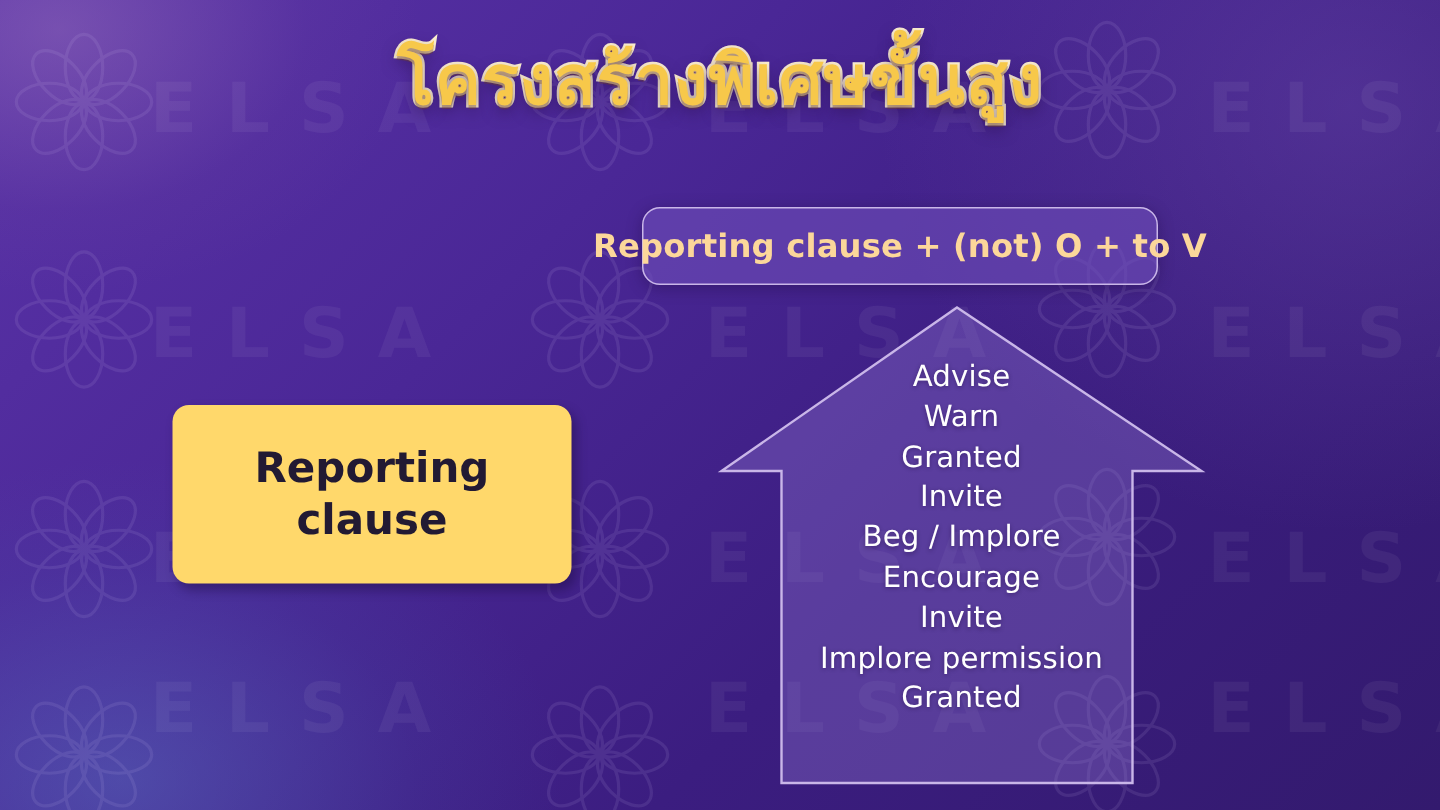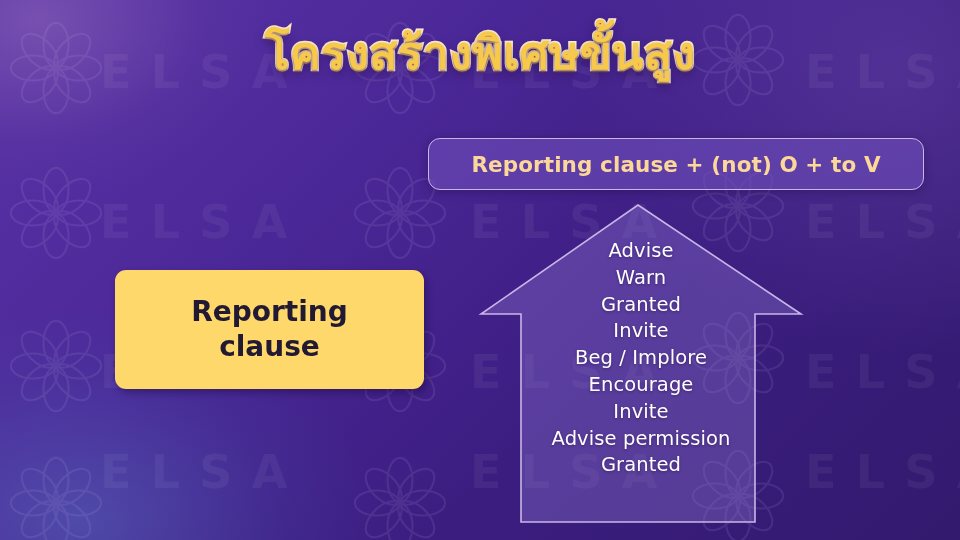--- a/index.html
+++ b/index.html
@@ -58,21 +58,21 @@
       0 3px 0 rgba(120,70,20,0.35),
       0 5px 10px rgba(40,12,70,0.55);
     line-height: 1.12;
   }
 
   
   .banner {
     position: absolute;
     left: 428px;
     top: 138px;
-    width: 496px;
+    width: 344px;
     height: 52px;
     box-sizing: border-box;
     border: 1.6px solid #c9b6e8;
     border-radius: 12px;
     background: rgba(110,78,186,0.62);
     display: flex;
     align-items: center;
     justify-content: center;
     box-shadow: 0 2px 10px rgba(25,8,55,0.35);
   }
@@ -82,21 +82,21 @@
     color: #fcd79a;
     letter-spacing: 0.1px;
     white-space: nowrap;
   }
 
   
   .yellow-box {
     position: absolute;
     left: 115px;
     top: 270px;
-    width: 309px;
+    width: 266px;
     height: 119px;
     border-radius: 11px;
     background: #ffd86b;
     display: flex;
     align-items: center;
     justify-content: center;
     box-shadow: 3px 4px 7px rgba(25,8,55,0.40);
   }
   .yellow-box-text {
     font-size: 28px;
@@ -321,18 +321,18 @@
       <polygon points="162,5 325,114 279,114 279,322 45,322 45,114 5,114" fill="rgba(150,122,214,0.34)" stroke="#c9b6e8" stroke-width="1.6" stroke-linejoin="miter"></polygon>
     </svg>
     <div class="arrow-list" id="verb-list">
         <div class="arrow-item">Advise</div>
         <div class="arrow-item">Warn</div>
         <div class="arrow-item">Granted</div>
         <div class="arrow-item">Invite</div>
         <div class="arrow-item">Beg / Implore</div>
         <div class="arrow-item">Encourage</div>
         <div class="arrow-item">Invite</div>
-        <div class="arrow-item">Advise permission</div>
+        <div class="arrow-item">Implore permission</div>
         <div class="arrow-item">Granted</div>
       </div>
   </div>
 
 </div>
 
 </body></html>

